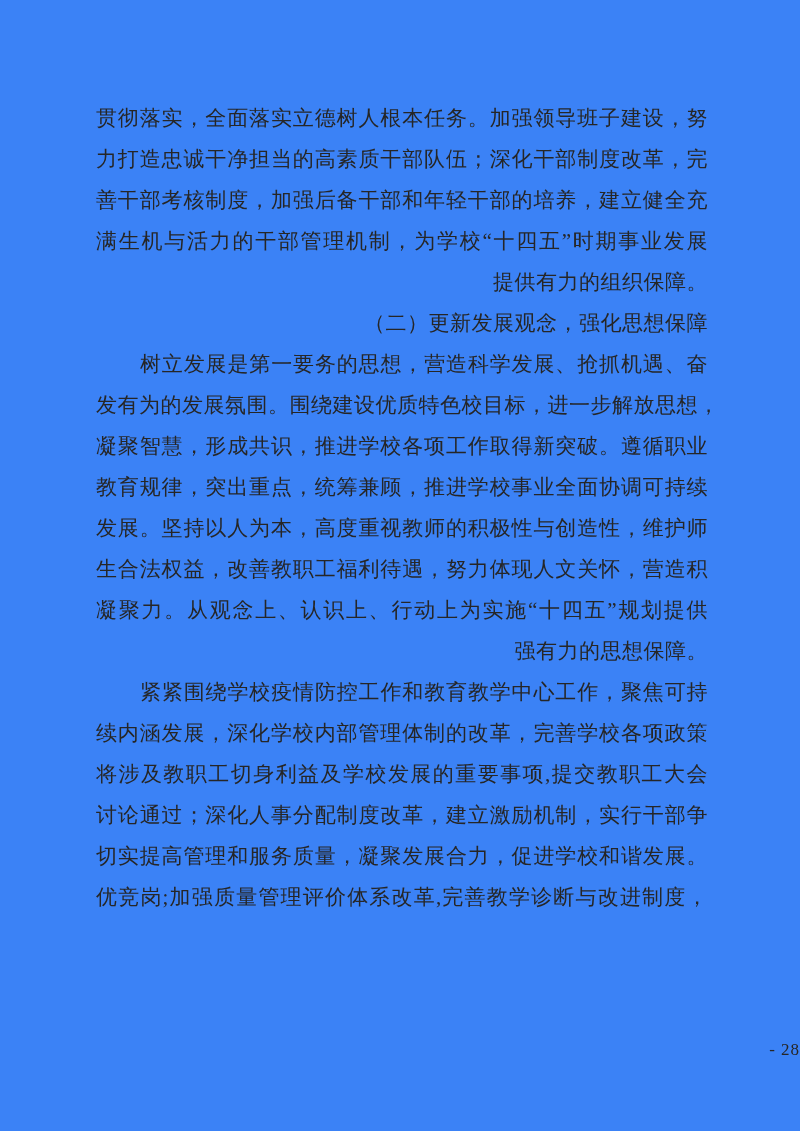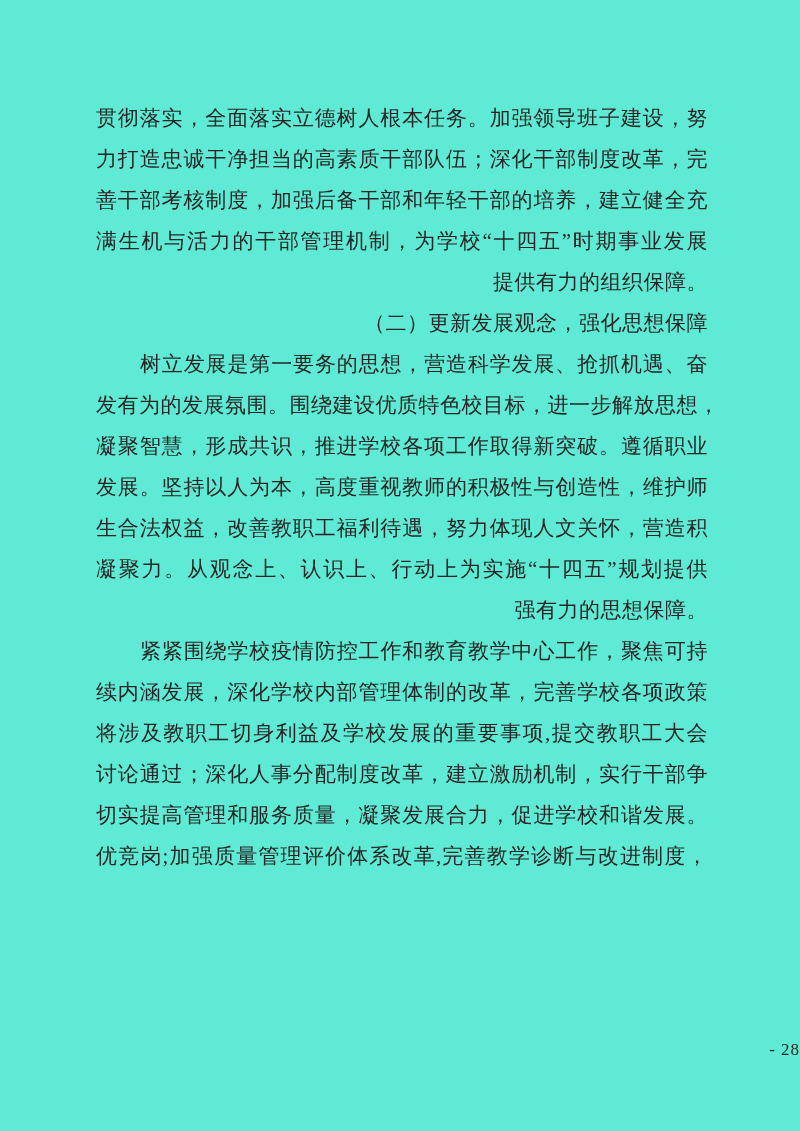--- a/index.html
+++ b/index.html
@@ -5,21 +5,21 @@
   html, body {
     margin: 0;
     padding: 0;
     background: #e8e8e8;
   }
   .page {
     position: relative;
     width: 800px;
     height: 1131px;
     margin: 0 auto;
-    background: #5eead4;
+    background: #3b82f6;
     overflow: hidden;
     font-family: "Liberation Serif", "DejaVu Serif", serif;
     color: #262626;
   }
   .text-body {
     position: absolute;
     left: 96px;
     top: 98px;
     width: 612px;
   }
@@ -61,20 +61,21 @@
   <div class="text-body" id="text-body">
       <div class="line justify">贯彻落实，全面落实立德树人根本任务。加强领导班子建设，努</div>
       <div class="line justify">力打造忠诚干净担当的高素质干部队伍；深化干部制度改革，完</div>
       <div class="line justify">善干部考核制度，加强后备干部和年轻干部的培养，建立健全充</div>
       <div class="line justify">满生机与活力的干部管理机制，为学校“十四五”时期事业发展</div>
       <div class="line">提供有力的组织保障。</div>
       <div class="line indent heading">（二）更新发展观念，强化思想保障</div>
       <div class="line justify indent">树立发展是第一要务的思想，营造科学发展、抢抓机遇、奋</div>
       <div class="line justify">发有为的发展氛围。围绕建设优质特色校目标，进一步解放思想，</div>
       <div class="line justify">凝聚智慧，形成共识，推进学校各项工作取得新突破。遵循职业</div>
+      <div class="line justify">教育规律，突出重点，统筹兼顾，推进学校事业全面协调可持续</div>
       <div class="line justify">发展。坚持以人为本，高度重视教师的积极性与创造性，维护师</div>
       <div class="line justify">生合法权益，改善教职工福利待遇，努力体现人文关怀，营造积</div>
       <div class="line justify">凝聚力。从观念上、认识上、行动上为实施“十四五”规划提供</div>
       <div class="line">强有力的思想保障。</div>
       <div class="line justify indent">紧紧围绕学校疫情防控工作和教育教学中心工作，聚焦可持</div>
       <div class="line justify">续内涵发展，深化学校内部管理体制的改革，完善学校各项政策</div>
       <div class="line justify">将涉及教职工切身利益及学校发展的重要事项,提交教职工大会</div>
       <div class="line justify">讨论通过；深化人事分配制度改革，建立激励机制，实行干部争</div>
       <div class="line justify">切实提高管理和服务质量，凝聚发展合力，促进学校和谐发展。</div>
       <div class="line justify">优竞岗;加强质量管理评价体系改革,完善教学诊断与改进制度，</div>

